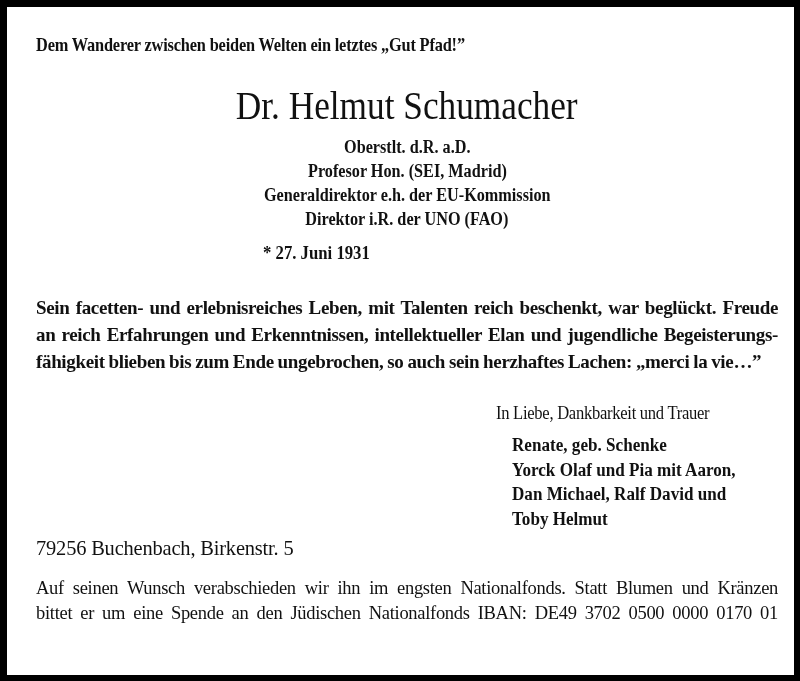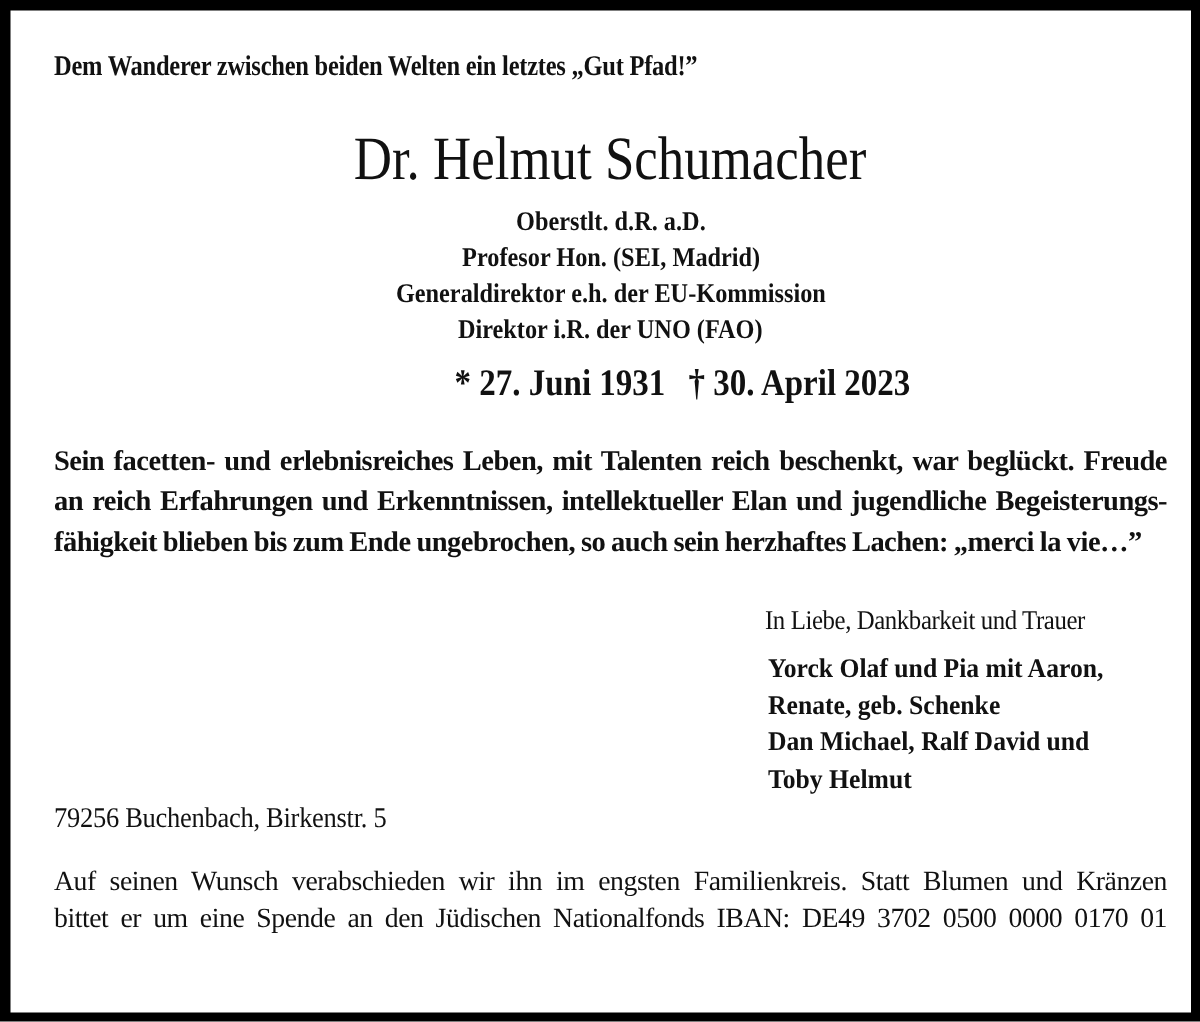--- a/index.html
+++ b/index.html
@@ -51,23 +51,22 @@
       text-align: center;
       font-size: 18px;
       font-weight: bold;
       line-height: 24px;
     }
     .titles .title-line { display: block; }
     .titles .center-cond { transform: scaleX(0.9); }
 
     .dates {
       top: 235px;
-      font-size: 25px;
+      font-size: 19px;
       font-weight: bold;
-      margin-left: 40px;
     }
     .dates .cond { transform: scaleX(0.88); }
     .birth { left: 256px; }
     .death { left: 412px; }
 
     .bio {
       left: 29px; top: 287px;
       width: 742px;
       font-size: 19px;
       font-weight: bold;
@@ -75,39 +74,39 @@
       white-space: normal;
       text-align: justify;
       text-align-last: left;
       letter-spacing: -0.35px;
       word-spacing: -0.5px;
     }
     .bio .bio-line { display: block; text-align: justify; text-align-last: justify; white-space: nowrap; }
     .bio .bio-line.last { text-align-last: left; }
 
     .closing {
-      left: 503px; top: 396px;
+      left: 489px; top: 396px;
       font-size: 18px;
       font-weight: normal;
       letter-spacing: -0.3px;
     }
     .closing .cond { transform: scaleX(0.92); }
 
     .family {
       left: 505px; top: 426px;
       font-size: 18px;
       font-weight: bold;
       line-height: 24.5px;
     }
     .family .fam-line { display: block; }
     .family .cond { transform: scaleX(0.95); }
 
     .address {
       left: 29px; top: 528px;
-      font-size: 19px;
+      font-size: 22px;
       font-weight: normal;
       letter-spacing: -0.2px;
     }
     .address .cond { transform: scaleX(0.93); }
 
     .notice {
       left: 29px; top: 569px;
       width: 742px;
       font-size: 18.5px;
       font-weight: normal;
@@ -133,43 +132,40 @@
   <div class="abs titles">
     <span class="title-line"><span class="center-cond">Oberstlt. d.R. a.D.</span></span>
     <span class="title-line"><span class="center-cond">Profesor Hon. (SEI, Madrid)</span></span>
     <span class="title-line"><span class="center-cond">Generaldirektor e.h. der EU-Kommission</span></span>
     <span class="title-line"><span class="center-cond">Direktor i.R. der UNO (FAO)</span></span>
   </div>
 
   <div class="abs dates birth">
     <span class="cond">* 27. Juni 1931</span>
   </div>
-  <div class="abs dates death">
-    <span class="cond">† 30. April 2023</span>
-  </div>
 
   <div class="abs bio">
     <span class="bio-line" style="display: block;">Sein facetten- und erlebnisreiches Leben, mit Talenten reich beschenkt, war beglückt. Freude</span>
     <span class="bio-line" style="display: block;">an reich Erfahrungen und Erkenntnissen, intellektueller Elan und jugendliche Begeisterungs-</span>
     <span class="bio-line last" style="display: block;">fähigkeit blieben bis zum Ende ungebrochen, so auch sein herzhaftes Lachen: „merci la vie…”</span>
   </div>
 
   <div class="abs closing">
     <span class="cond">In Liebe, Dankbarkeit und Trauer</span>
   </div>
 
   <div class="abs family">
+    <span class="fam-line"><span class="cond">Renate, geb. Schenke</span></span>
     <span class="fam-line"><span class="cond">Yorck Olaf und Pia mit Aaron,</span></span>
-    <span class="fam-line"><span class="cond">Renate, geb. Schenke</span></span>
     <span class="fam-line"><span class="cond">Dan Michael, Ralf David und</span></span>
     <span class="fam-line"><span class="cond">Toby Helmut</span></span>
   </div>
 
   <div class="abs address">
     <span class="cond">79256 Buchenbach, Birkenstr. 5</span>
   </div>
 
   <div class="abs notice">
-    <span class="notice-line" style="display: block;">Auf seinen Wunsch verabschieden wir ihn im engsten Familienkreis. Statt Blumen und Kränzen</span>
+    <span class="notice-line" style="display: block;">Auf seinen Wunsch verabschieden wir ihn im engsten Nationalfonds. Statt Blumen und Kränzen</span>
     <span class="notice-line" style="display: block;">bittet er um eine Spende an den Jüdischen Nationalfonds IBAN: DE49 3702 0500 0000 0170 01</span>
   </div>
 
 </div>
 
 </body></html>

